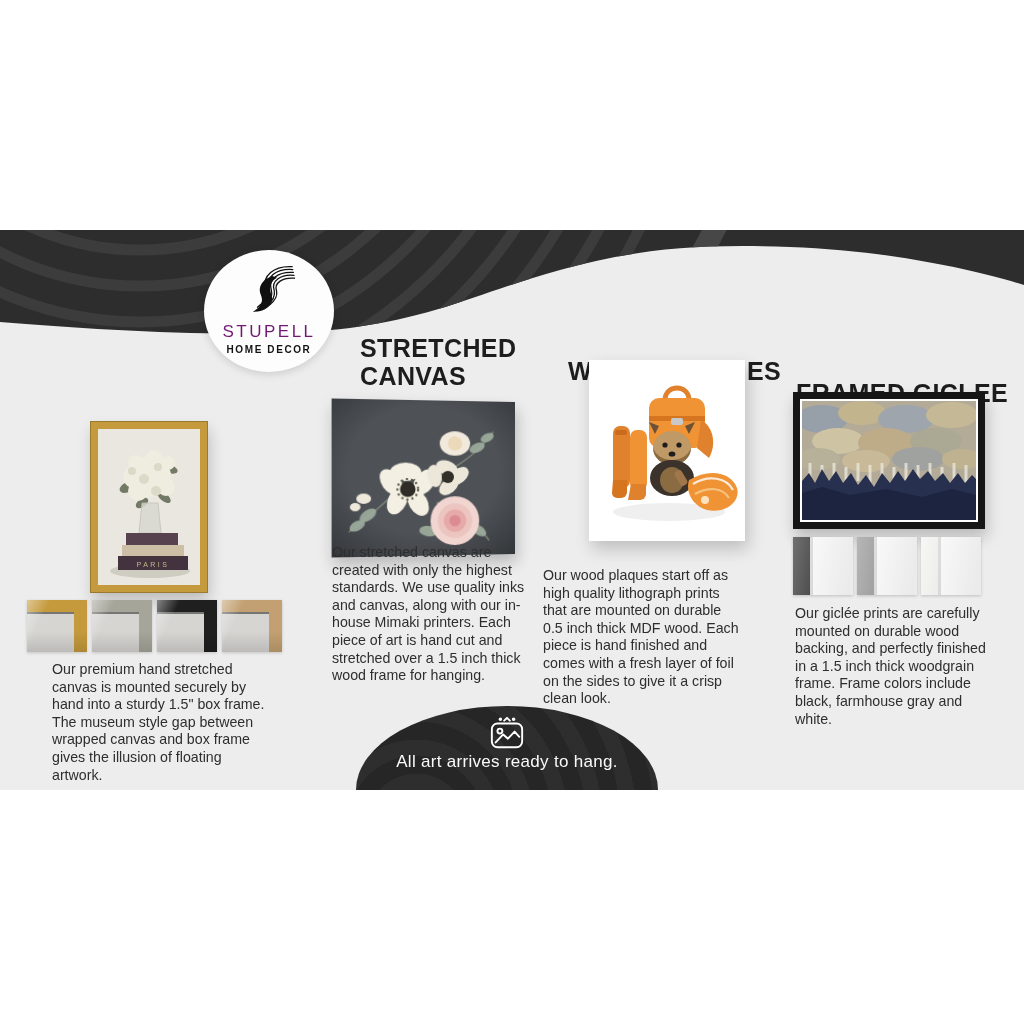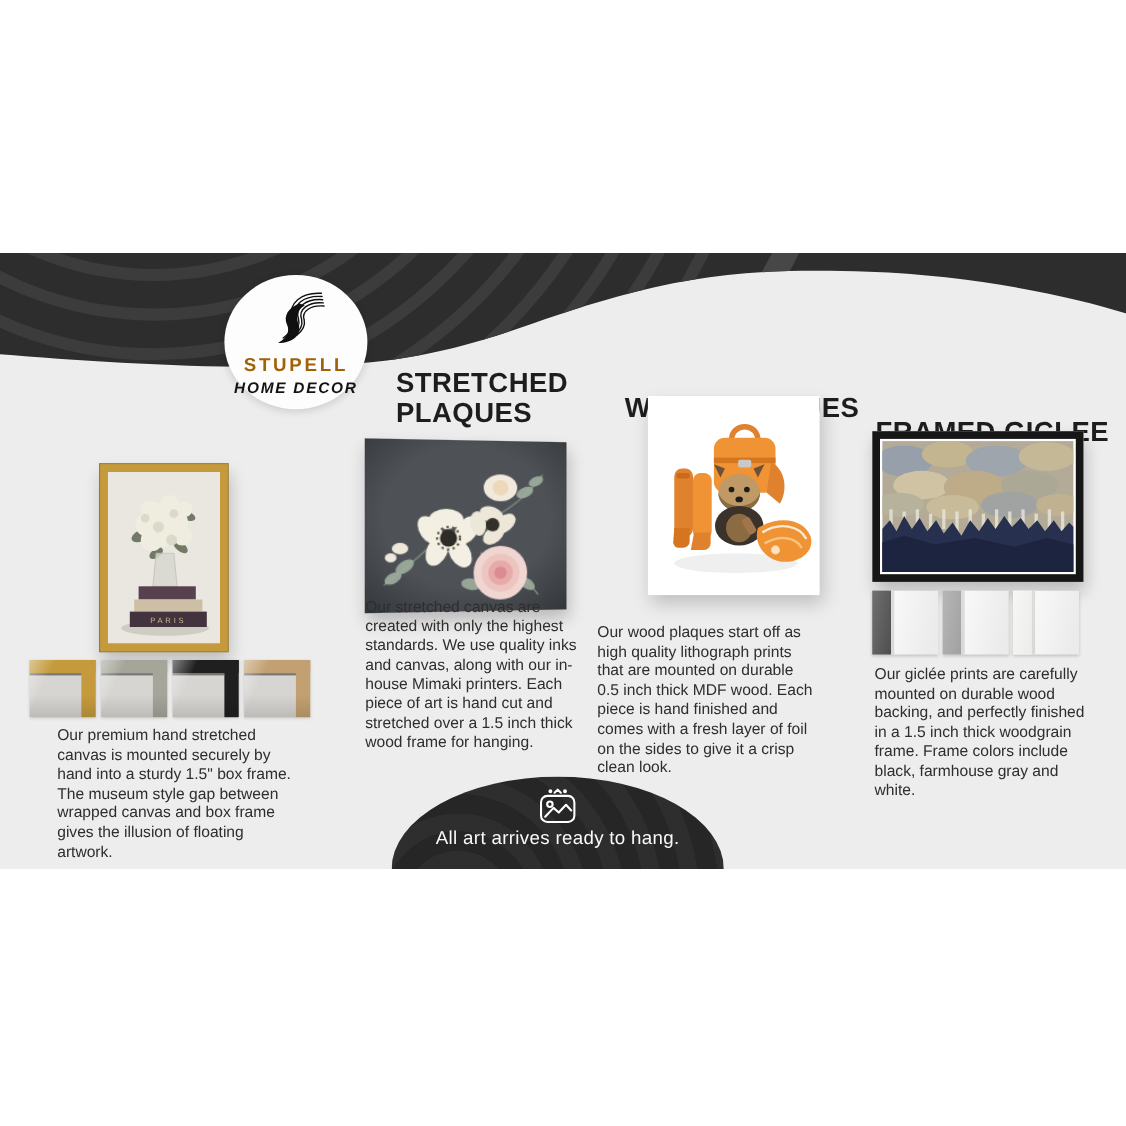--- a/index.html
+++ b/index.html
@@ -3,22 +3,22 @@
 <meta charset="utf-8">
 <style>
   html,body{margin:0;padding:0;}
   body{width:1024px;height:1024px;background:#ffffff;font-family:"Liberation Sans",sans-serif;position:relative;overflow:hidden;}
   .stage{position:absolute;left:0;top:0;width:1024px;height:1024px;background:#ffffff;}
   .content{position:absolute;left:0;top:230px;width:1024px;height:560px;background:#ededed;overflow:hidden;}
   .band-svg{position:absolute;left:0;top:0;width:1024px;height:125px;display:block;}
   
   .logo-circle{position:absolute;left:204px;top:20px;width:130px;height:122px;background:#fdfdfd;border-radius:50%;display:flex;flex-direction:column;align-items:center;box-shadow:0 2px 8px rgba(0,0,0,.15);}
   .logo-mark{width:58px;height:58px;margin-top:12px;}
-  .brand-name{font-size:17px;font-weight:bold;letter-spacing:2.5px;color:#a16207;margin-top:2px;}
-  .brand-tagline{font-size:14px;font-weight:bold;letter-spacing:1.6px;color:#131313;margin-top:2px;font-style:italic;}
+  .brand-name{font-size:17px;font-weight:normal;letter-spacing:2.5px;color:#701a75;margin-top:2px;}
+  .brand-tagline{font-size:10px;font-weight:bold;letter-spacing:1.6px;color:#131313;margin-top:2px;}
   
   .col-title{position:absolute;margin:0;font-size:25px;line-height:28px;font-weight:bold;letter-spacing:.4px;color:#1d1d1d;white-space:nowrap;}
   .col-copy{position:absolute;margin:0;font-size:14.2px;line-height:17.6px;color:#2e2e2e;}
   
   .fig{position:absolute;box-shadow:2px 8px 14px rgba(0,0,0,.22);}
   .fig svg{display:block;}
   .floating-frame{border:7px solid #c49a3c;background:linear-gradient(135deg,#e3c langui 0,#c49a3c 100%);background:#c49a3c;outline:1px solid #9a7a2c;}
   .floating-frame .art{display:block;}
   .stretch-wrap{transform:perspective(700px) rotateY(10deg);transform-origin:right center;}
   .giclee-frame{border:7px solid #161616;background:#fff;padding:2px;}
@@ -141,21 +141,21 @@
         <div class="band-top" style="background-color: rgb(194, 160, 113);"></div>
         <div class="band-right" style="background-color: rgb(194, 160, 113);"></div>
         <div class="gapline"></div>
           <div class="sheen"></div>
       </div>
     </div>
     <p class="col-copy" style="left:52px;top:431px;width:218px;">Our premium hand stretched canvas is mounted securely by hand into a sturdy 1.5" box frame. The museum style gap between wrapped canvas and box frame gives the illusion of floating artwork.</p>
 
     <h2 class="col-title" style="left:360px;top:104px;">
       <span>STRETCHED</span><br>
-      <span>PLAQUES</span>
+      <span>CANVAS</span>
     </h2>
     <div class="fig stretch-wrap" style="left:337px;top:172px;">
       <svg width="178" height="152" viewBox="0 0 178 152">
         <rect width="178" height="152" fill="#4e5257"></rect>
         <rect width="178" height="152" fill="url(#vig)"></rect>
         <defs>
           <radialGradient id="vig" cx="50%" cy="45%" r="75%">
             <stop offset="55%" stop-color="#000000" stop-opacity="0"></stop>
             <stop offset="100%" stop-color="#000000" stop-opacity=".35"></stop>
           </radialGradient>

